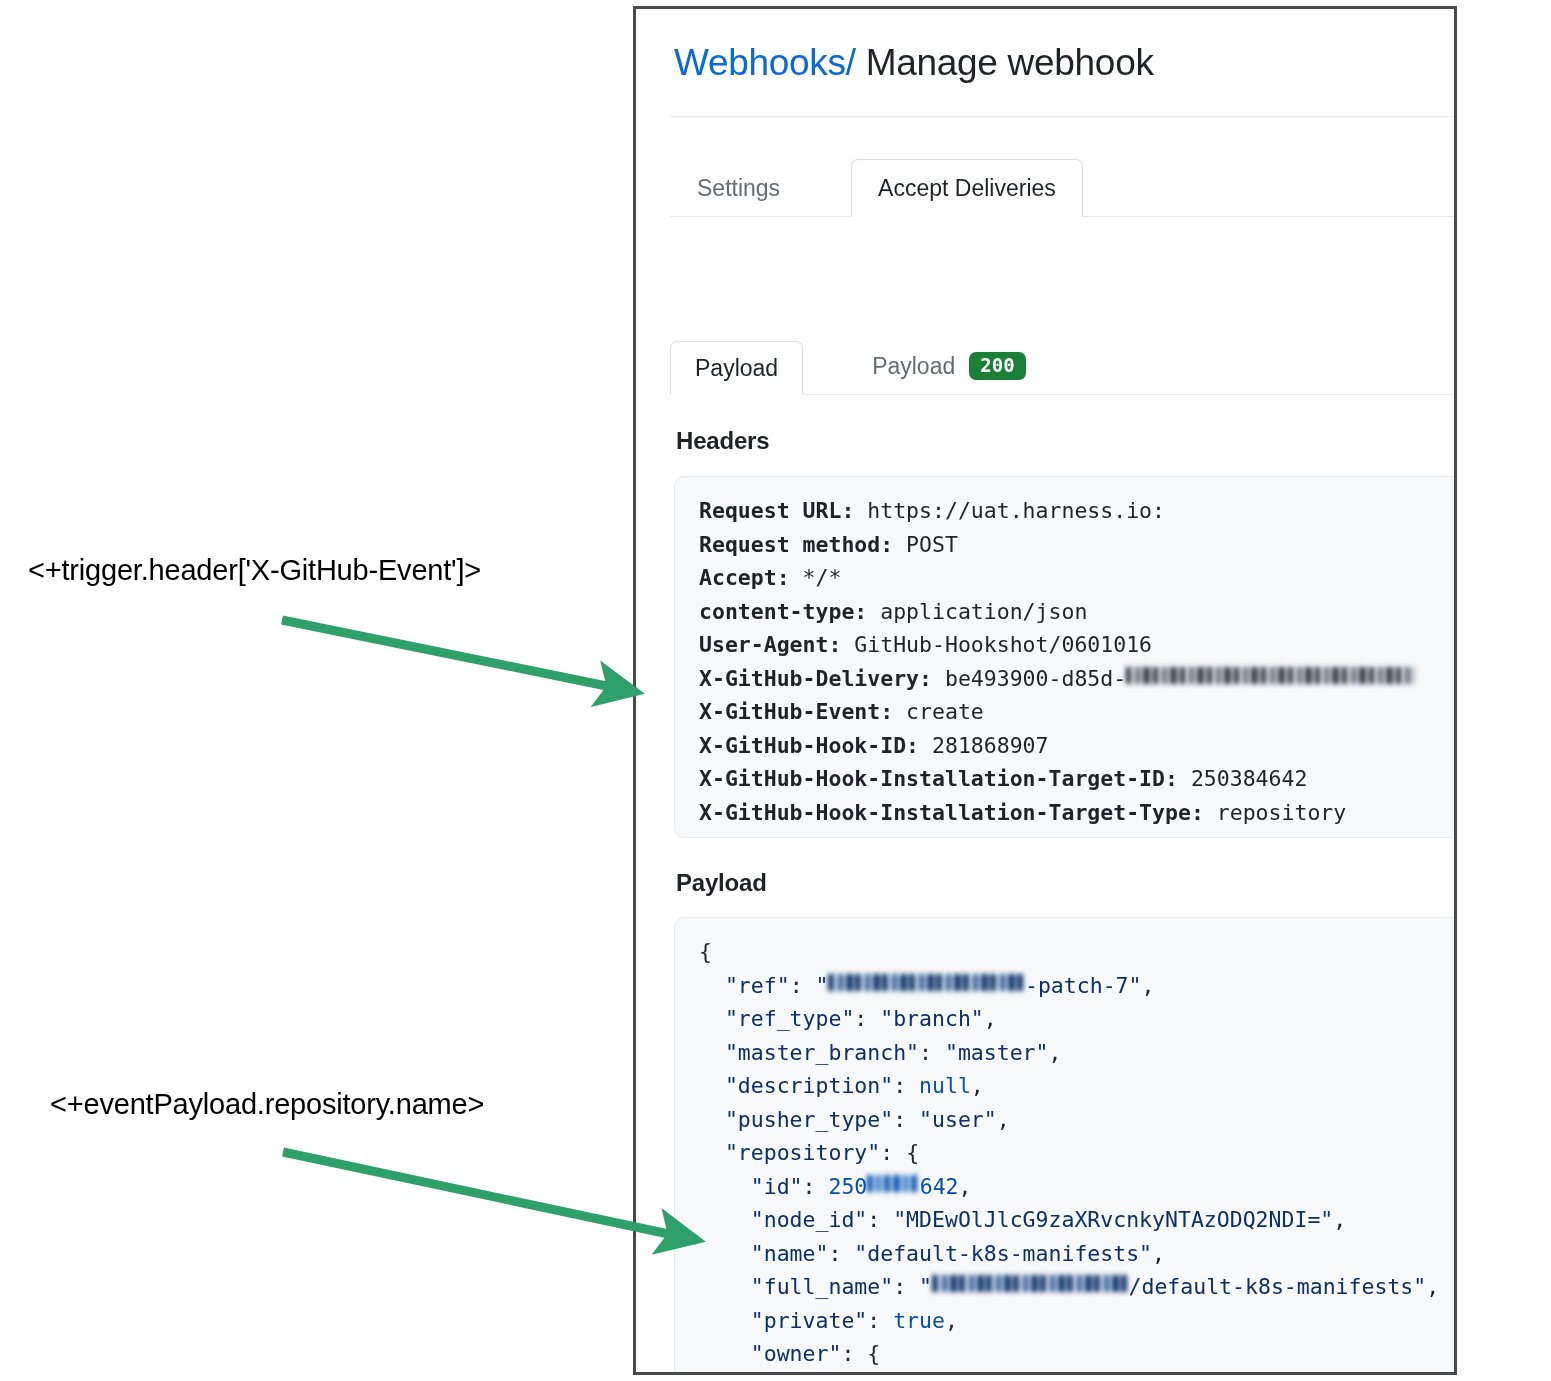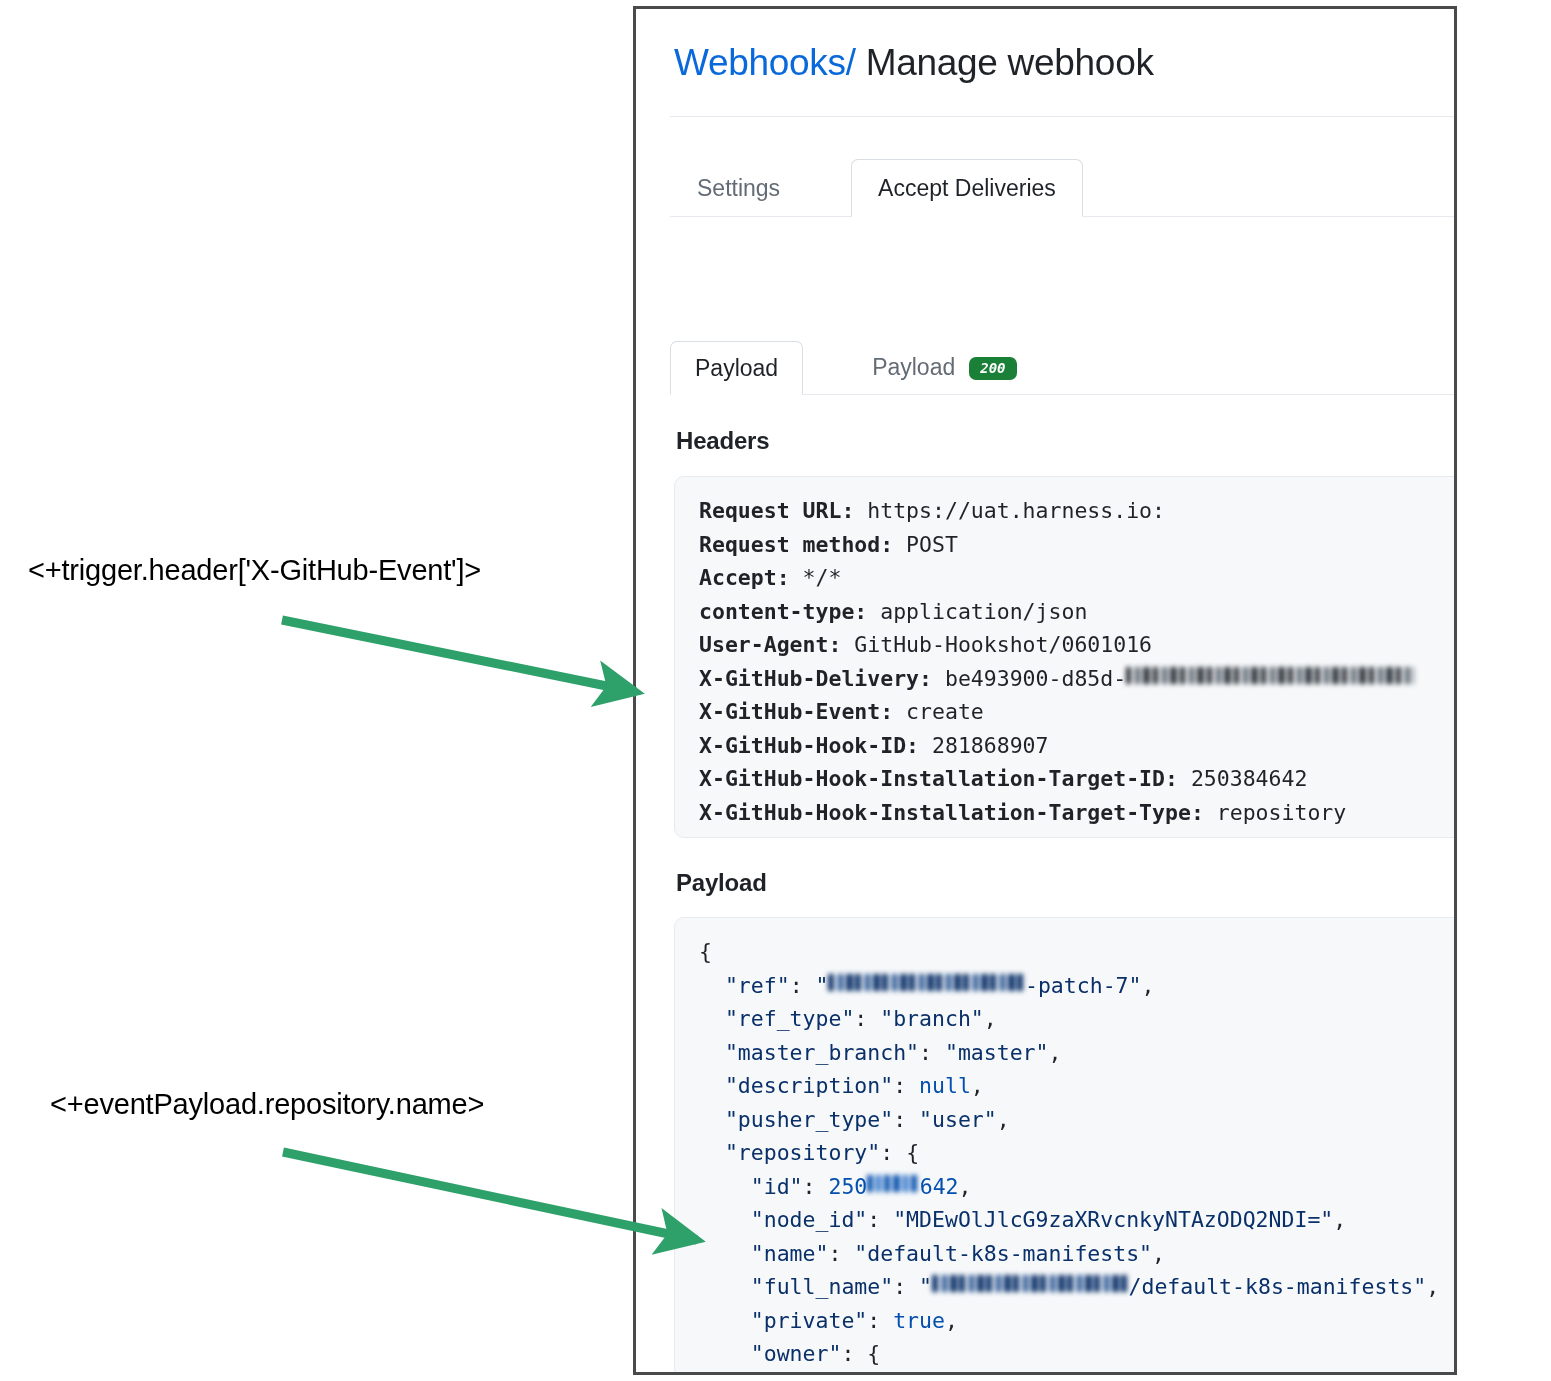--- a/index.html
+++ b/index.html
@@ -145,28 +145,27 @@
   
   #tabrow-req { left: 34px; top: 325px; }
   #tabrow-req .tab { padding: 15px 24px 14px 24px; }
   #hr-3 { top: 385px; }
 
   .status-badge {
     display: inline-block;
     background: #1a7f37;
     color: #ffffff;
     font-family: "DejaVu Sans Mono", monospace;
-    font-size: 14px;
+    font-size: 19px;
     font-weight: bold;
     border-radius: 7px;
     padding: 4px 11px 5px 11px;
     margin-left: 14px;
     vertical-align: 2px;
     line-height: 1;
-    font-style: italic;
   }
 
   
   .section-title {
     position: absolute;
     left: 40px;
     font-size: 24px;
     font-weight: bold;
     color: #1f2328;
     letter-spacing: -0.2px;

